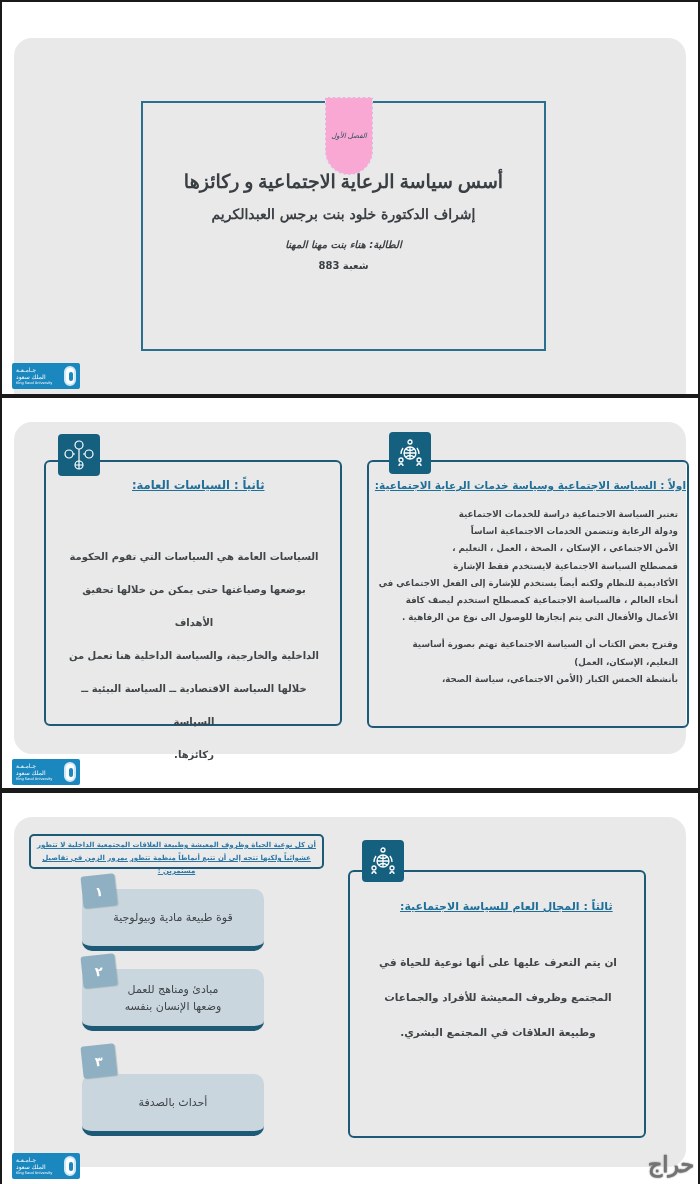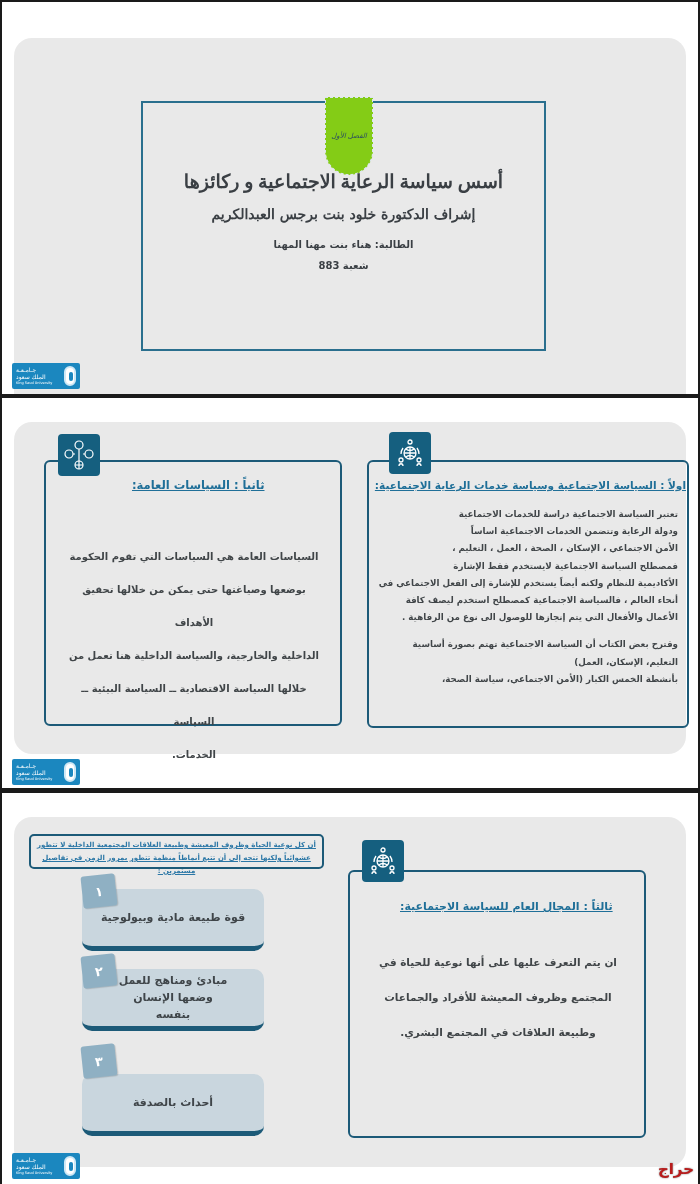--- a/index.html
+++ b/index.html
@@ -11,52 +11,52 @@
   .slide3 { top: 793px; height: 391px; }
   .panel { position: absolute; background: #e9e9e9; border-radius: 18px; }
   .logo { position: absolute; left: 10px; width: 68px; height: 26px; background: #1b87bf; border-radius: 2px; display: flex; align-items: center; justify-content: space-between; padding: 2px 4px; color: #fff; }
   .logo .txt { font-size: 6px; line-height: 7px; direction: rtl; text-align: left; }
   .logo .txt .en { font-size: 3.5px; direction: ltr; }
   .logo .seal { width: 12px; height: 20px; border-radius: 6px; background: #ffffff; border: 2px solid #cfe8f5; position: relative; }
   .logo .seal::after { content: ""; position: absolute; left: 3px; top: 4px; width: 4px; height: 9px; background: #1b87bf; border-radius: 2px; }
 
   
   .title-frame { position: absolute; left: 139px; top: 134px; width: 405px; height: 250px; border: 2px solid #2a6f8e; }
-  .badge { position: absolute; left: 323px; top: 130px; width: 48px; height: 78px; background: #84cc16; border-radius: 0 0 24px 24px; border: 1px dashed #d9e6ee; display: flex; align-items: center; justify-content: center; }
+  .badge { position: absolute; left: 323px; top: 130px; width: 48px; height: 78px; background: #f9a8d4; border-radius: 0 0 24px 24px; border: 1px dashed #d9e6ee; display: flex; align-items: center; justify-content: center; }
   .badge span { font-size: 7px; color: #2c4d60; font-style: italic; direction: rtl; }
   .t1 { position: absolute; left: 139px; width: 405px; text-align: center; direction: rtl; color: #3a3f44; }
   .t1.main { top: 166px; font-size: 19px; font-weight: bold; font-family: Liberation Serif, serif; }
   .t1.sup { top: 203px; font-size: 14px; font-weight: bold; font-family: "DejaVu Serif", serif; }
   .t1.student { top: 236px; font-size: 10px; font-weight: bold; }
   .t1.section { top: 258px; font-size: 10px; font-weight: bold; }
 
   
   .box { position: absolute; border: 2.5px solid #1c5a78; border-radius: 6px; }
   .icon-tile { position: absolute; width: 42px; height: 42px; background: #155f7f; border-radius: 4px; display: flex; align-items: center; justify-content: center; }
   .box-title { position: absolute; direction: rtl; color: #1f6f98; text-decoration: underline; font-weight: bold; font-size: 11px; white-space: nowrap; }
   .box-text { position: absolute; direction: rtl; color: #404548; font-size: 9.5px; font-weight: bold; }
 
   
   .note { position: absolute; left: 27px; top: 41px; width: 295px; height: 35px; border: 2.5px solid #1c5a78; border-radius: 5px; background: #eaeaea; direction: rtl; text-align: center; color: #2b77a6; text-decoration: underline; font-size: 7px; line-height: 13px; padding: 3px 6px; font-weight: bold; }
-  .step { position: absolute; left: 80px; width: 182px; background: #c9d6de; border-radius: 10px; border-bottom: 5px solid #1c5a78; display: flex; align-items: center; justify-content: center; direction: rtl; text-align: center; color: #3f4549; font-size: 11px; font-weight: bold; line-height: 17px; }
+  .step { position: absolute; left: 80px; width: 182px; background: #c9d6de; border-radius: 10px; border-bottom: 5px solid #1c5a78; display: flex; align-items: center; justify-content: center; direction: rtl; text-align: center; color: #3f4549; font-size: 11px; font-weight: normal; line-height: 17px; }
   .step-num { position: absolute; left: 80px; width: 34px; height: 32px; background: #8fb0c3; border-radius: 3px; transform: rotate(-6deg); color: #fff; font-weight: bold; font-size: 13px; display: flex; align-items: center; justify-content: center; box-shadow: 1px 1px 1px rgba(0,0,0,0.15); }
-  .watermark { position: absolute; right: 4px; bottom: 6px; font-size: 15px; color: #b91c1c; text-shadow: 0 0 2px #9a9a9a, 0 0 1px #9a9a9a; direction: rtl; font-weight: bold; }
+  .watermark { position: absolute; right: 4px; bottom: 6px; font-size: 22px; color: #737373; text-shadow: 0 0 2px #9a9a9a, 0 0 1px #9a9a9a; direction: rtl; font-weight: bold; font-family: Liberation Serif, serif; }
 </style>
 </head>
 <body>
 
 <div class="slide slide1">
   <div class="panel" style="left:12px;top:36px;width:672px;height:436px;"></div>
   <div class="title-frame" style="top:99px;height:250px;"></div>
   <div class="badge" style="top:95px;">
     <span>الفصل الأول</span>
   </div>
   <div class="t1 main" style="top:168px;">أسس سياسة الرعاية الاجتماعية و ركائزها</div>
   <div class="t1 sup" style="top:204px;">إشراف الدكتورة خلود بنت برجس العبدالكريم</div>
-  <div class="t1 student" style="top:237px;">الطالبة: هناء بنت مهنا المهنا</div>
+  <div class="t1 student" style="top:237px;font-style:italic;">الطالبة: هناء بنت مهنا المهنا</div>
   <div class="t1 section" style="top:258px;">شعبة 883</div>
   <div class="logo" style="top:361px;">
     <div class="txt">
       <div>جـامـعـة</div>
       <div>الملك سعود</div>
       <div class="en">King Saud University</div>
     </div>
     <div class="seal"></div>
   </div>
 </div>
@@ -100,21 +100,21 @@
         <circle cx="16" cy="26" r="4"></circle>
         <path d="M12 26h8M16 22v8"></path>
     </svg>
   </div>
   <div class="box-title" style="left:130px;top:80px;font-size:11.5px;">ثانياً : السياسات العامة:</div>
   <div class="box-text" style="left:62px;top:142px;width:260px;text-align:center;line-height:33px;font-size:10px;">
     <div>السياسات العامة هي السياسات التي تقوم الحكومة</div>
     <div>بوضعها وصياغتها حتى يمكن من خلالها تحقيق الأهداف</div>
     <div>الداخلية والخارجية، والسياسة الداخلية هنا تعمل من</div>
     <div>خلالها السياسة الاقتصادية ــ السياسة البيئية ــ السياسة</div>
-    <div>الخدمات.</div>
+    <div>ركائزها.</div>
   </div>
 
   <div class="logo" style="top:361px;">
     <div class="txt">
       <div>جـامـعـة</div>
       <div>الملك سعود</div>
       <div class="en">King Saud University</div>
     </div>
     <div class="seal"></div>
   </div>

